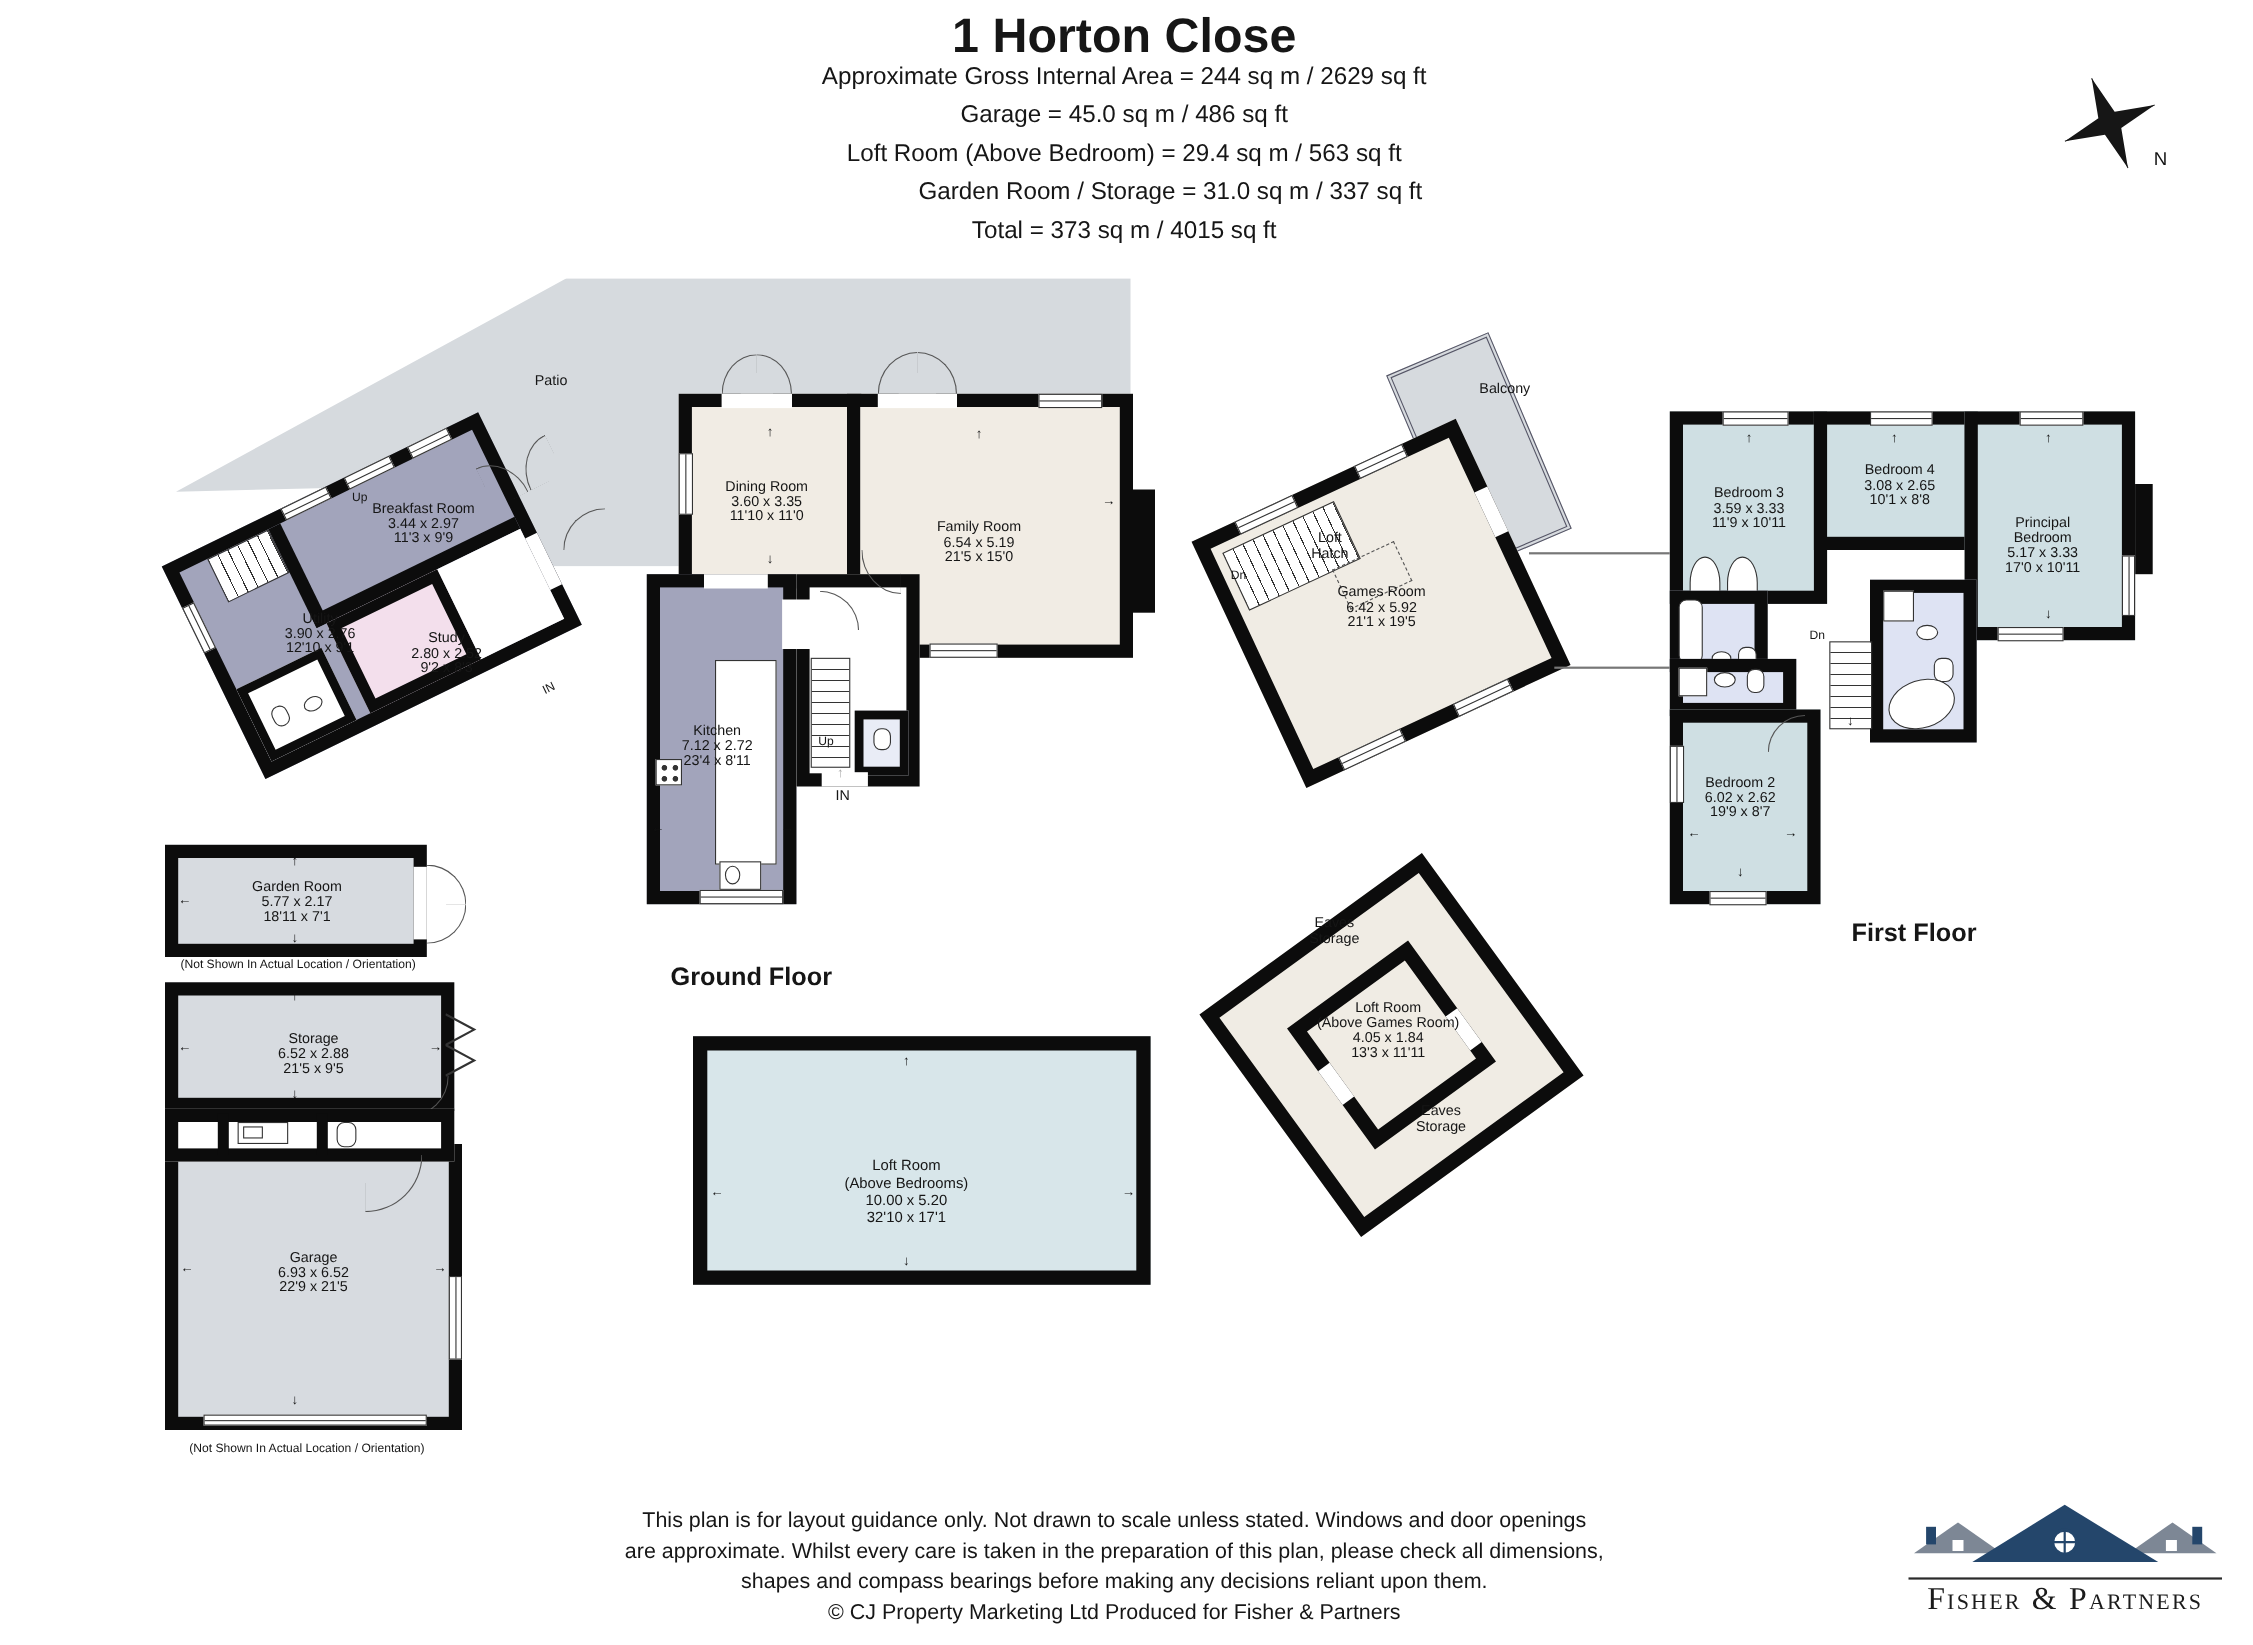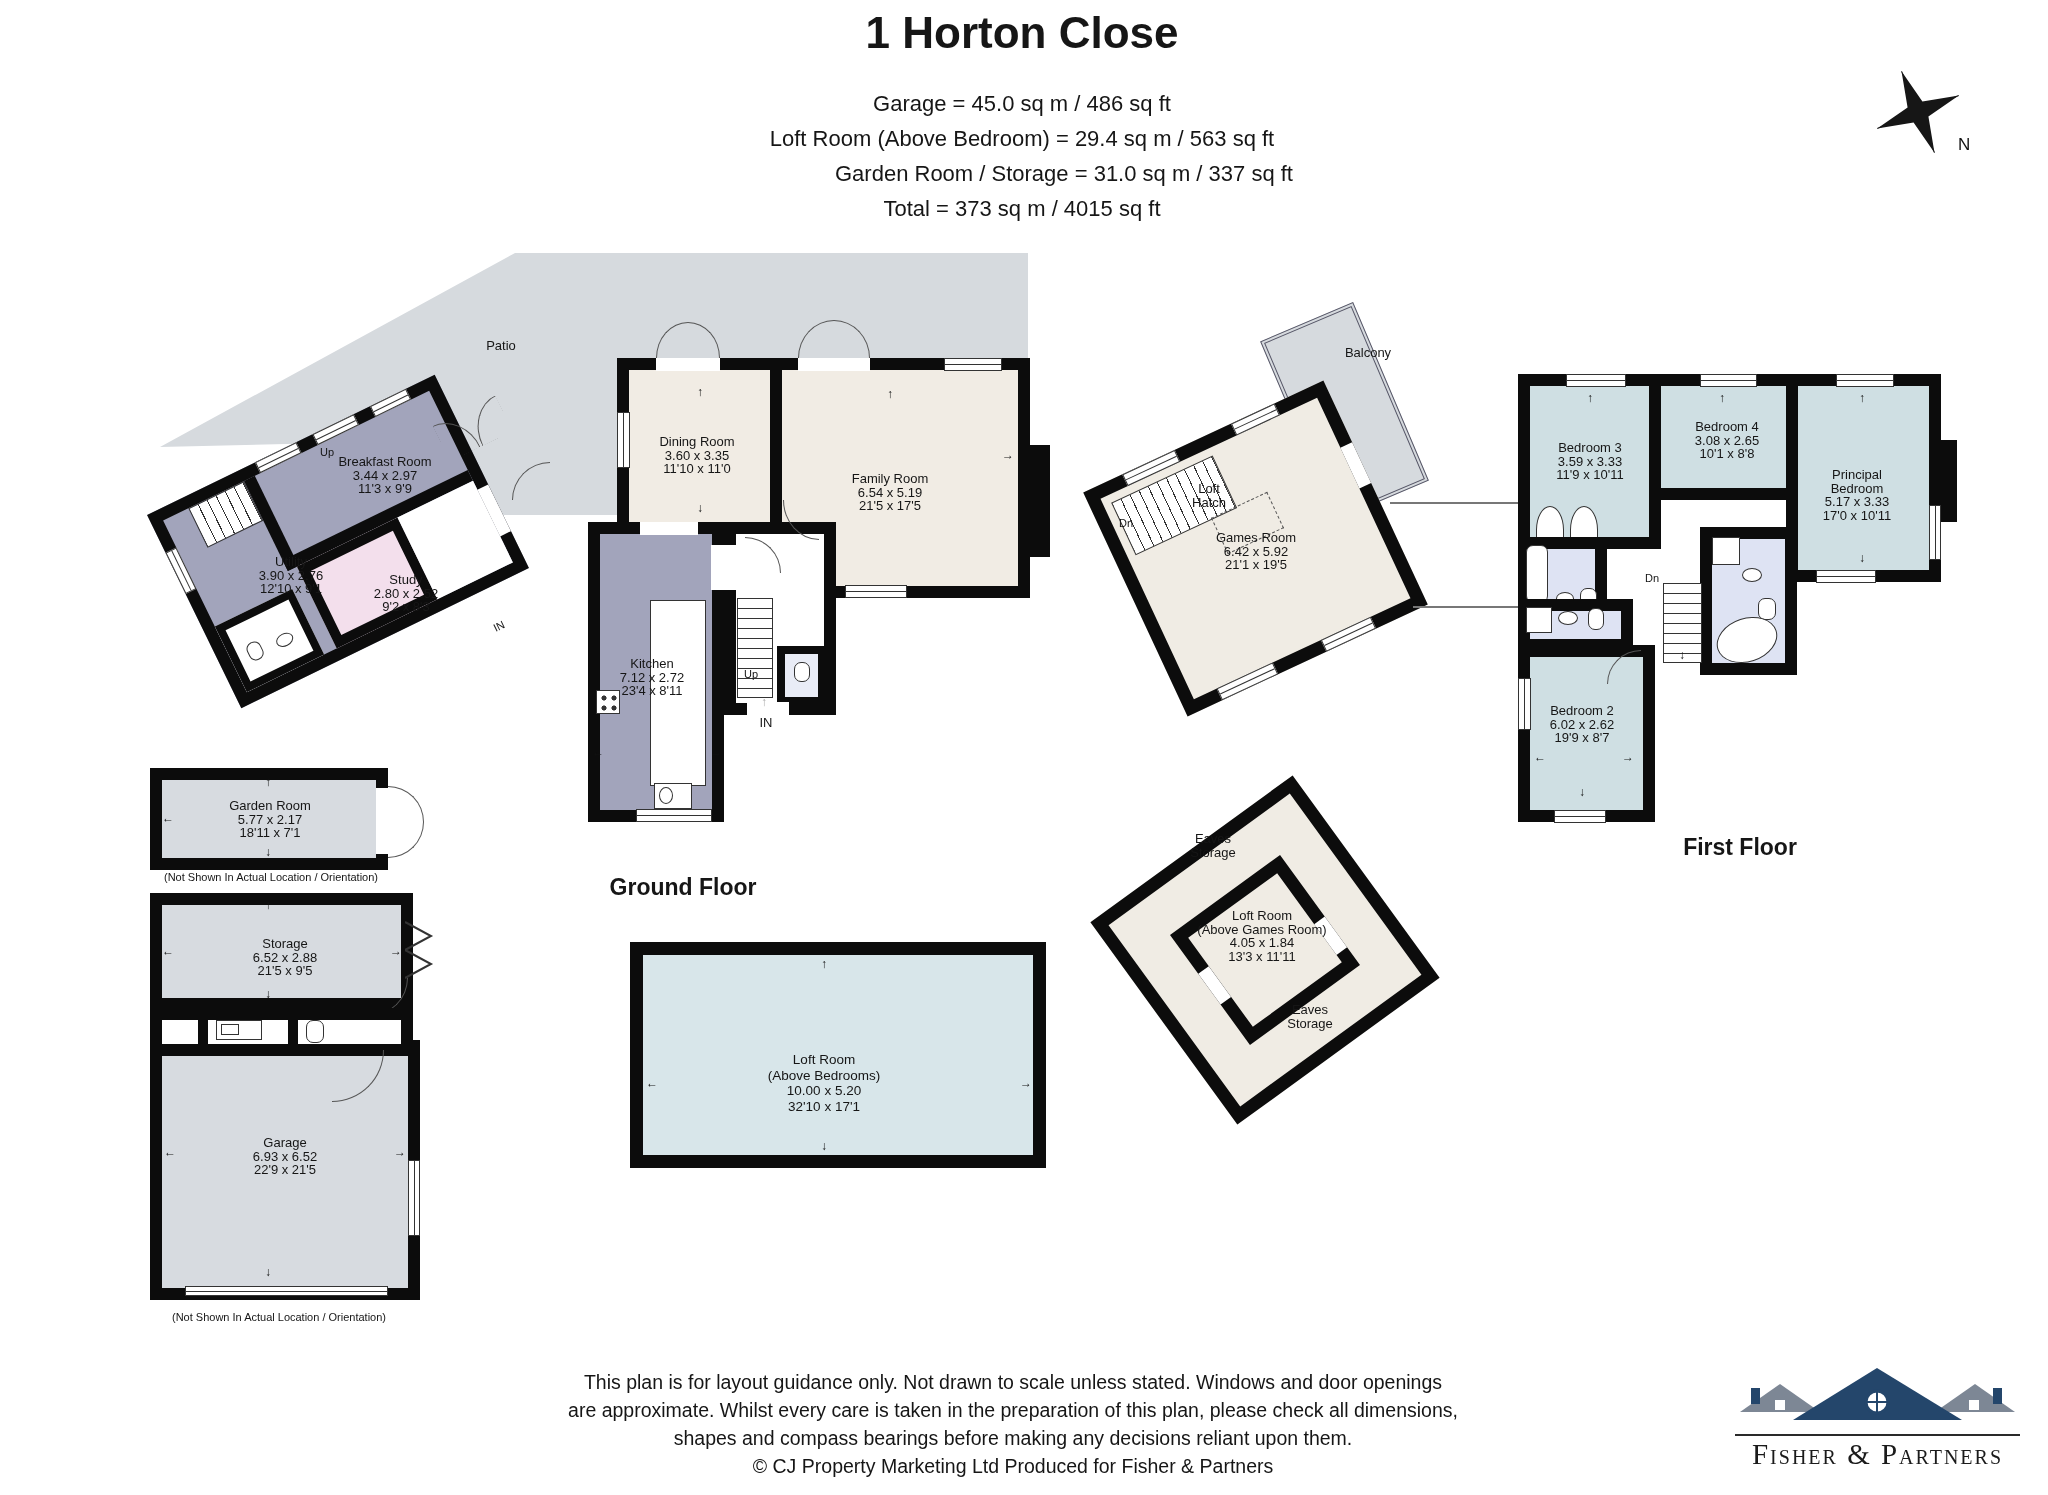--- a/index.html
+++ b/index.html
@@ -32,20 +32,21 @@
   .dash{position:absolute;border:1.3px dashed #555}
   .stove{position:absolute;width:24px;height:24px;background:#fff;border:1.3px solid #333;background-image:radial-gradient(circle at 7px 7px,#333 2.2px,transparent 2.9px),radial-gradient(circle at 17px 7px,#333 2.2px,transparent 2.9px),radial-gradient(circle at 7px 17px,#333 2.2px,transparent 2.9px),radial-gradient(circle at 17px 17px,#333 2.2px,transparent 2.9px)}
   .logo-text{position:absolute;left:1735px;top:1438px;width:285px;text-align:center;font-family:"Liberation Serif",serif;font-variant:small-caps;font-size:29px;letter-spacing:2px;color:#1b1b1b}
 </style>
 </head>
 <body>
 
 <div id="canvas">
 
   <div class="lbl title" style="left:1022px;top:10px">1 Horton Close</div>
+  <div class="lbl sub" style="left:1022px;top:57px">Approximate Gross Internal Area = 244 sq m / 2629 sq ft</div>
   <div class="lbl sub" style="left:1022px;top:92px">Garage = 45.0 sq m / 486 sq ft</div>
   <div class="lbl sub" style="left:1022px;top:127px">Loft Room (Above Bedroom) = 29.4 sq m / 563 sq ft</div>
   <div class="lbl sub" style="left:1064px;top:162px">Garden Room / Storage = 31.0 sq m / 337 sq ft</div>
   <div class="lbl sub" style="left:1022px;top:197px">Total = 373 sq m / 4015 sq ft</div>
 
   <svg class="abs" style="left:1872px;top:66px" width="100" height="100" viewBox="0 0 100 100">
     <g transform="rotate(-22 46 46)">
       <line x1="46" y1="2" x2="46" y2="90" stroke="#333" stroke-width="1"></line>
       <line x1="2" y1="46" x2="90" y2="46" stroke="#333" stroke-width="1"></line>
       <polygon points="46,2 54,38 90,46 54,54 46,90 38,54 2,46 38,38" fill="#161616"></polygon>
@@ -139,21 +140,21 @@
   <div class="lbl flr" style="left:683px;top:875px">Ground Floor</div>
 
   <div class="lbl" style="left:697px;top:435px">
     <div>Dining Room</div>
     <div>3.60 x 3.35</div>
     <div>11'10 x 11'0</div>
   </div>
   <div class="lbl" style="left:890px;top:472px">
     <div>Family Room</div>
     <div>6.54 x 5.19</div>
-    <div>21'5 x 17'5</div>
+    <div>21'5 x 15'0</div>
   </div>
   <div class="lbl" style="left:652px;top:657px">
     <div>Kitchen</div>
     <div>7.12 x 2.72</div>
     <div>23'4 x 8'11</div>
   </div>
 
   <div class="arr" style="left:700px;top:392px">↑</div>
   <div class="arr" style="left:700px;top:508px">↓</div>
   <div class="arr" style="left:890px;top:394px">↑</div>

